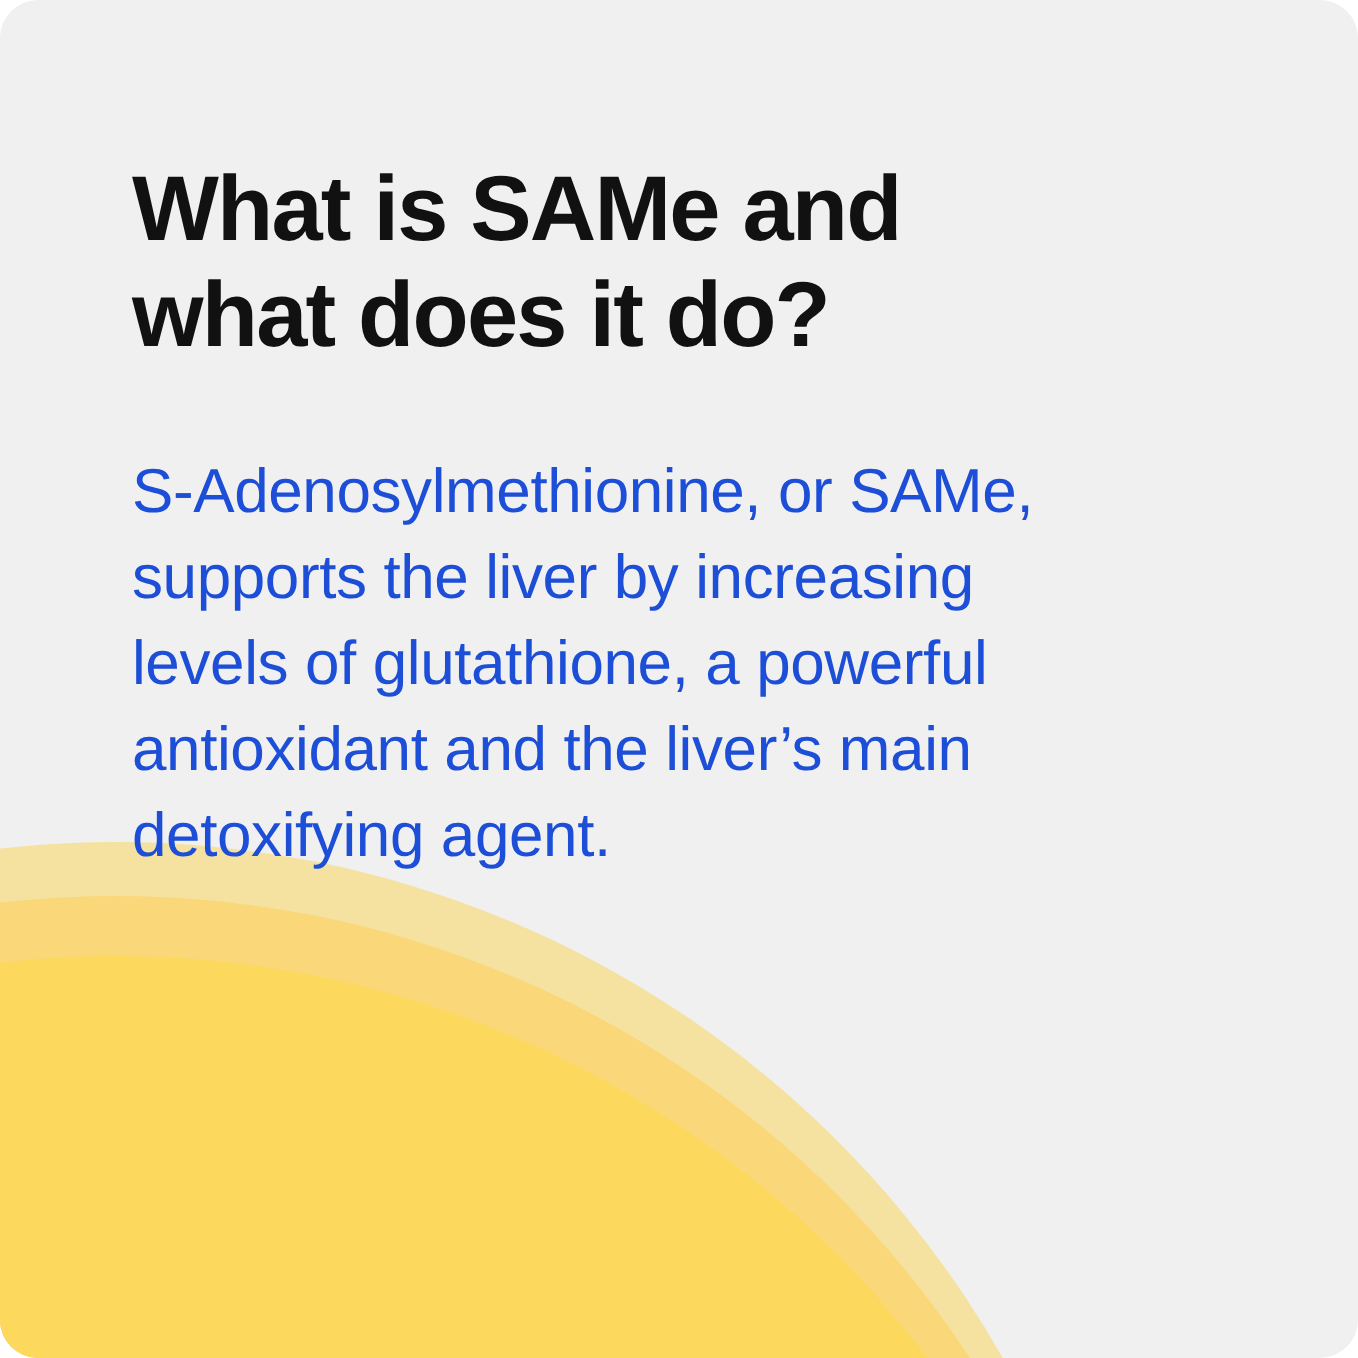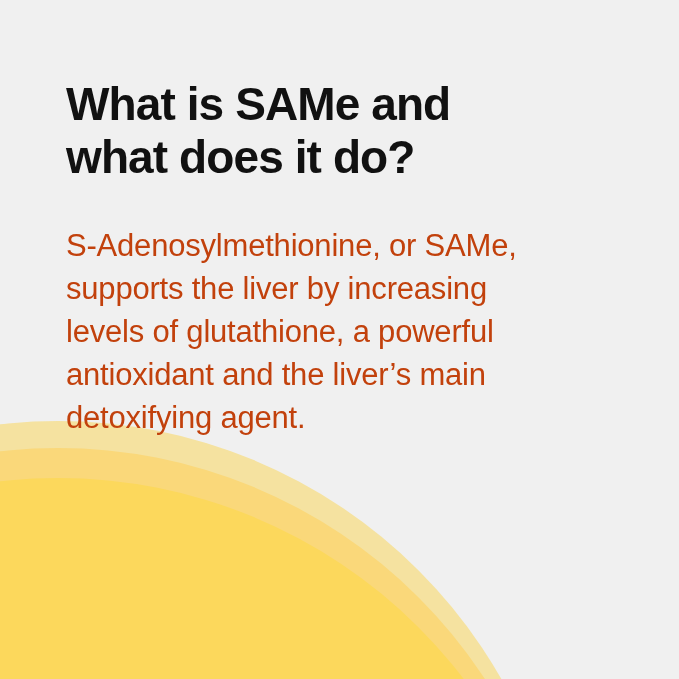--- a/index.html
+++ b/index.html
@@ -90,31 +90,31 @@
     line-height: 43px;
     font-weight: 400;
     letter-spacing: -0.2px;
     color: #1A1A1A;
     white-space: pre-line;
   }
 </style>
 </head>
 <body>
 
-<div id="card" style="background: rgb(240, 240, 240);">
+<div id="card" style="background: rgb(240, 240, 240); border-radius: 19px;">
 
   <div class="arc-layer">
     <div class="arc arc-outer" style="background: rgb(245, 226, 160);"></div>
     <div class="arc arc-mid" style="background: rgb(250, 216, 122);"></div>
     <div class="arc arc-inner" style="background: rgb(252, 216, 92);"></div>
   </div>
 
   <div class="content">
     <h1 class="headline" style="color: rgb(17, 17, 17);">What is SAMe and
 what does it do?</h1>
-    <p class="body-copy" style="color: #c2410c;">S-Adenosylmethionine, or SAMe,
+    <p class="body-copy" style="color: #1d4ed8;">S-Adenosylmethionine, or SAMe,
 supports the liver by increasing
 levels of glutathione, a powerful
 antioxidant and the liver’s main
 detoxifying agent.</p>
   </div>
 
 </div>
 
 </body></html>

